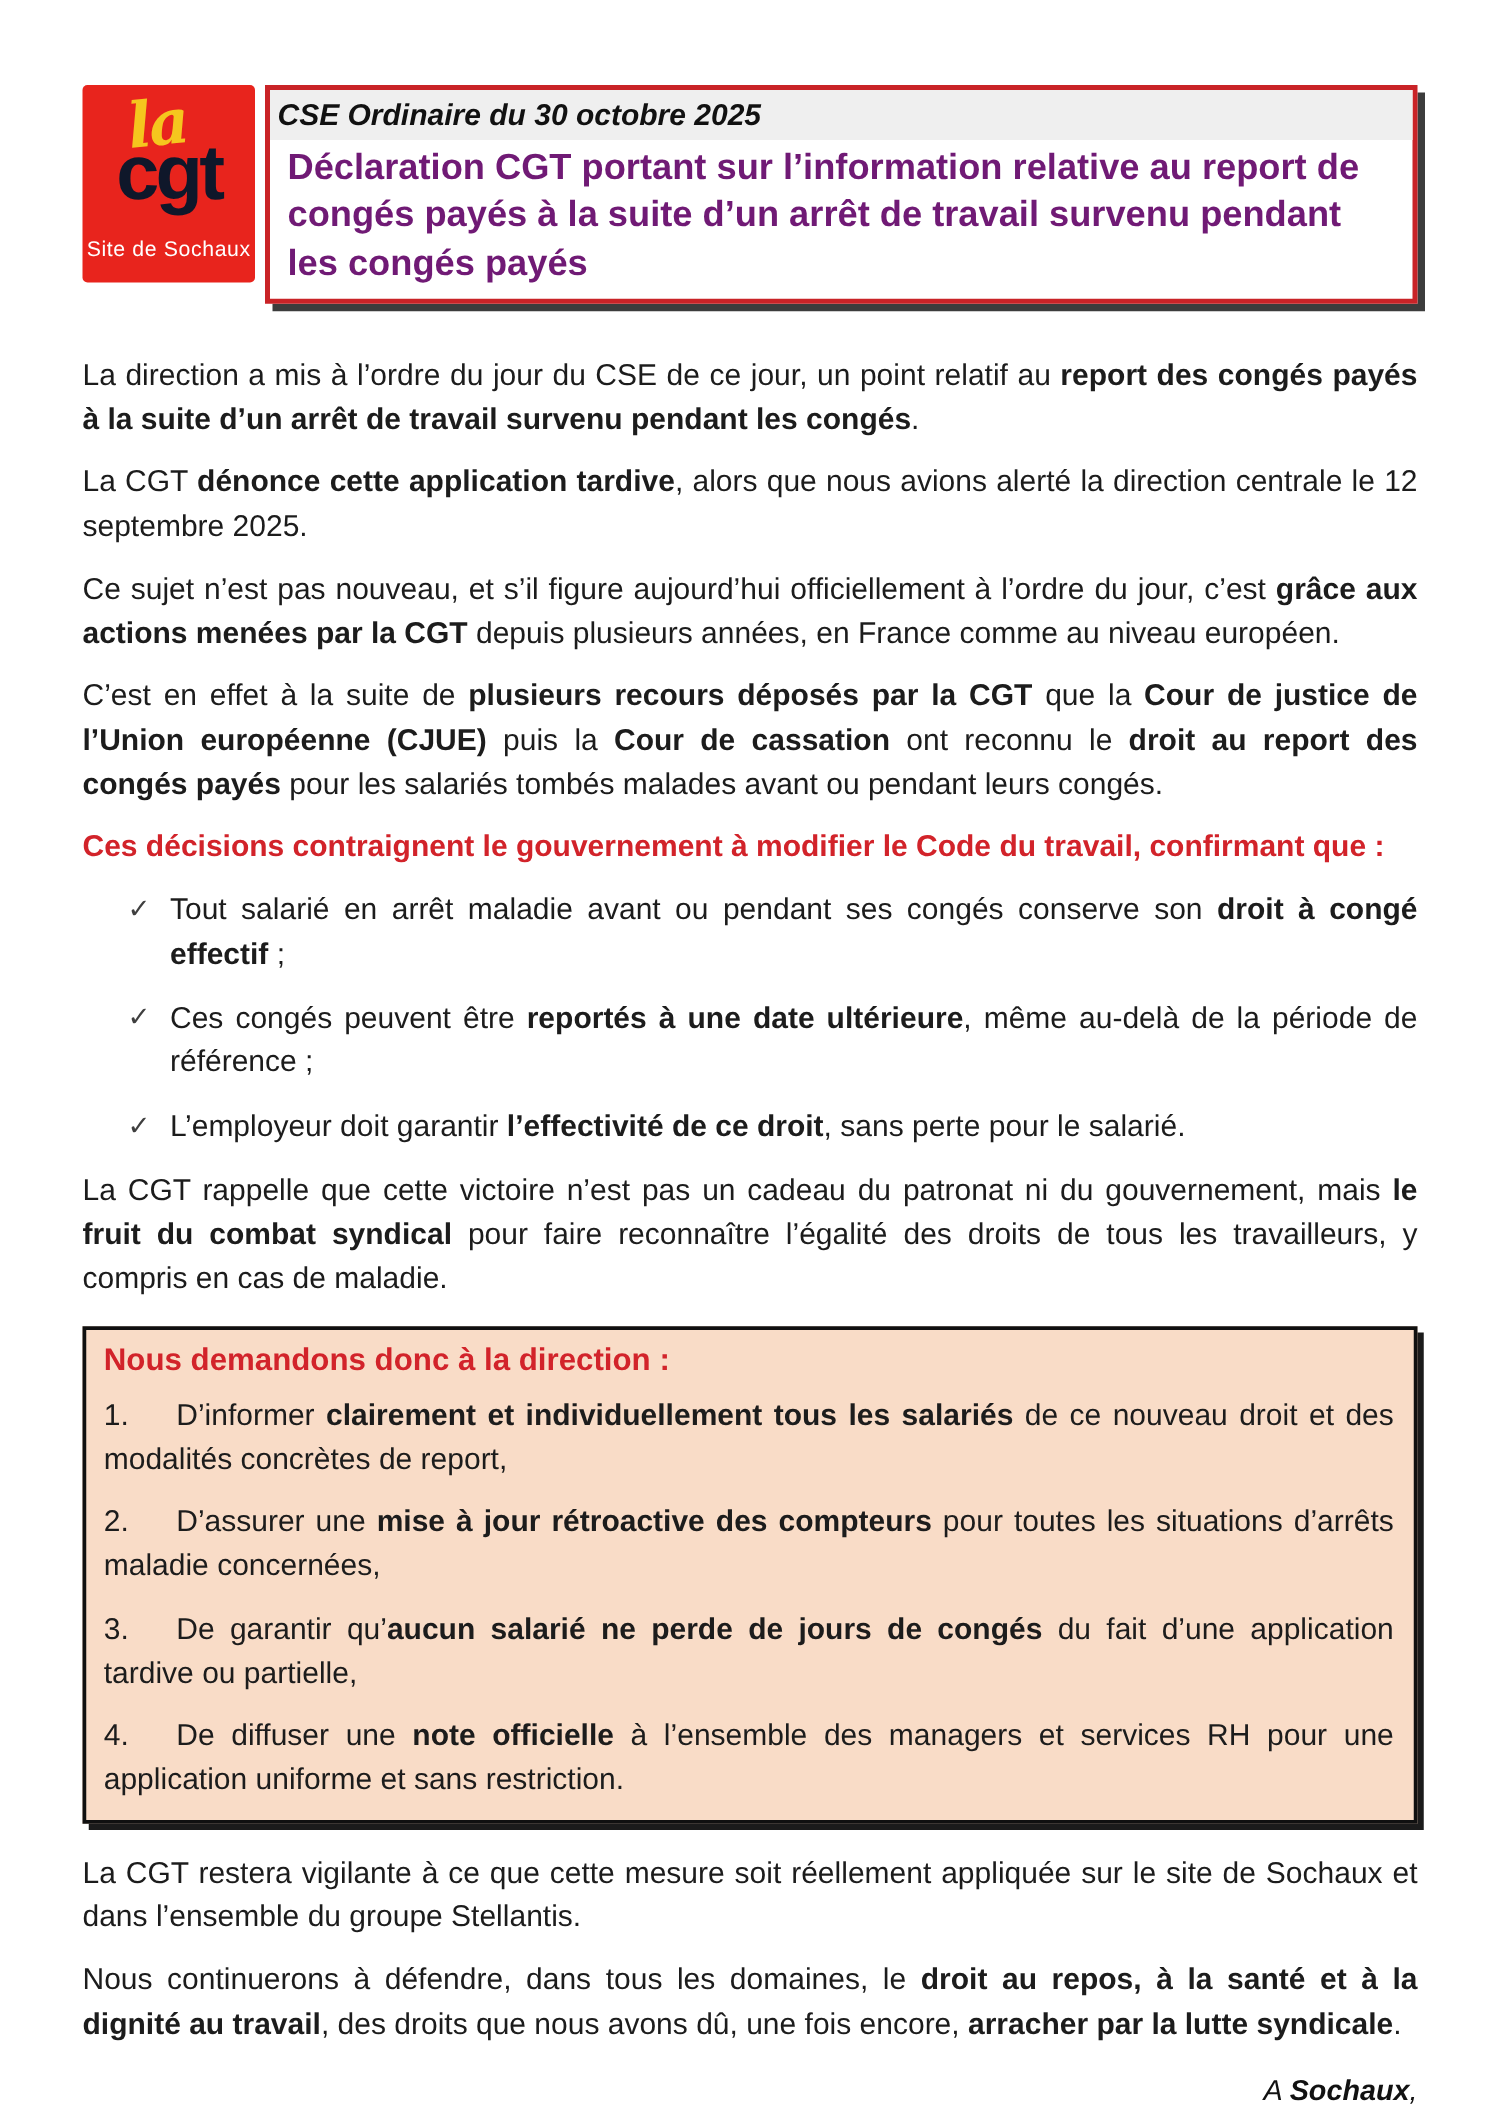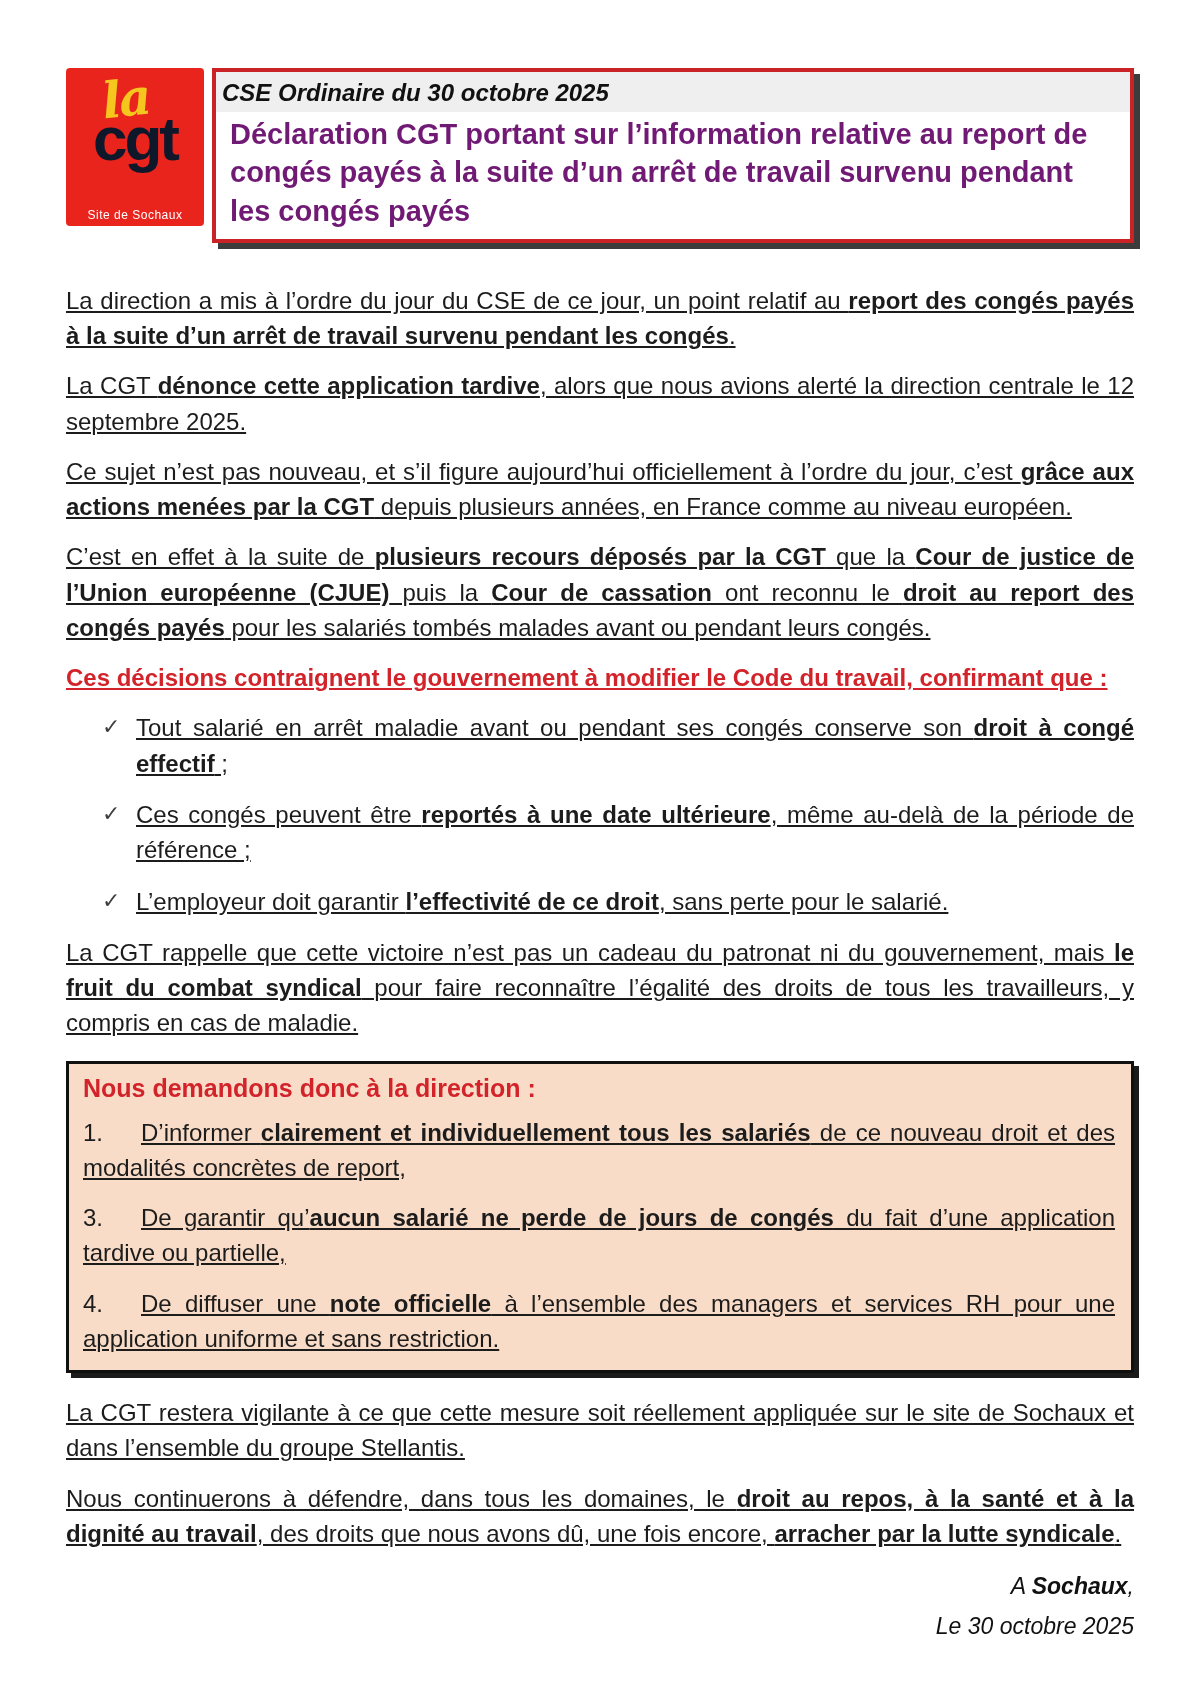--- a/index.html
+++ b/index.html
@@ -20,38 +20,38 @@
     font-family:"DejaVu Serif", serif;font-style:italic;font-weight:bold;
     color:#f5c61e;font-size:50px;line-height:1;transform:rotate(-6deg);
     letter-spacing:-2px;
   }
   .logo-cgt{
     position:absolute;top:40px;left:0;width:100%;text-align:center;
     color:#0f172a;font-weight:bold;font-size:62px;line-height:1;
     letter-spacing:-3px;
   }
   .logo-site{
-    position:absolute;bottom:4px;left:0;width:100%;text-align:center;
-    color:#ffffff;font-size:12px;letter-spacing:.5px;
+    position:absolute;bottom:16px;left:0;width:100%;text-align:center;
+    color:#ffffff;font-size:17px;letter-spacing:.5px;
   }
   .title-box{
     flex:1;border:4px solid #c92327;background:#ffffff;
     box-shadow:6px 6px 0 #3c3c3c;
   }
   .meeting-line{
     background:#efefef;text-align:left;
     font-weight:bold;font-style:italic;font-size:24px;
     padding:7px 6px 5px 6px;color:#111;
   }
   .main-title{
     font-weight:bold;font-size:29px;line-height:1.32;
     padding:3px 14px 9px 14px;color:#701a75;
   }
   
-  .blk{margin:0 0 15px 0;font-size:24px;line-height:1.47;text-align:justify;text-decoration:underline;}
+  .blk{margin:0 0 15px 0;font-size:24px;line-height:1.47;text-align:justify;}
   .blk b{font-weight:bold;}
   .blk.red{color:#d2232a;font-weight:bold;}
   .blk.check{padding-left:70px;position:relative;margin-bottom:16px;}
   .blk.check .mark{
     position:absolute;left:36px;top:1px;color:#3f3f3f;font-size:22px;
   }
   .blk.numbered .num{display:inline-block;width:58px;}
   
   .demand-box{
     border:3px solid #101010;background:#f9dcc7;
@@ -96,20 +96,21 @@
       <p class="blk check"><span class="mark">✓</span><span>Tout salarié en arrêt maladie avant ou pendant ses congés conserve son </span><b>droit à congé effectif</b><span> ;</span></p>
       <p class="blk check"><span class="mark">✓</span><span>Ces congés peuvent être </span><b>reportés à une date ultérieure</b><span>, même au-delà de la période de référence ;</span></p>
       <p class="blk check"><span class="mark">✓</span><span>L’employeur doit garantir </span><b>l’effectivité de ce droit</b><span>, sans perte pour le salarié.</span></p>
       <p class="blk p"><span>La CGT rappelle que cette victoire n’est pas un cadeau du patronat ni du gouvernement, mais </span><b>le fruit du combat syndical</b><span> pour faire reconnaître l’égalité des droits de tous les travailleurs, y compris en cas de maladie.</span></p>
     </div>
 
   <div class="demand-box">
     <p class="box-heading">Nous demandons donc à la direction :</p>
     <div>
         <p class="blk numbered"><span class="num">1.</span><span>D’informer </span><b>clairement et individuellement tous les salariés</b><span> de ce nouveau droit et des modalités concrètes de report,</span></p>
+        <p class="blk numbered"><span class="num">2.</span><span>D’assurer une </span><b>mise à jour rétroactive des compteurs</b><span> pour toutes les situations d’arrêts maladie concernées,</span></p>
         <p class="blk numbered"><span class="num">3.</span><span>De garantir qu’</span><b>aucun salarié ne perde de jours de congés</b><span> du fait d’une application tardive ou partielle,</span></p>
         <p class="blk numbered"><span class="num">4.</span><span>De diffuser une </span><b>note officielle</b><span> à l’ensemble des managers et services RH pour une application uniforme et sans restriction.</span></p>
       </div>
   </div>
 
   <div>
       <p class="blk p"><span>La CGT restera vigilante à ce que cette mesure soit réellement appliquée sur le site de Sochaux et dans l’ensemble du groupe Stellantis.</span></p>
       <p class="blk p"><span>Nous continuerons à défendre, dans tous les domaines, le </span><b>droit au repos, à la santé et à la dignité au travail</b><span>, des droits que nous avons dû, une fois encore, </span><b>arracher par la lutte syndicale</b><span>.</span></p>
     </div>
 

